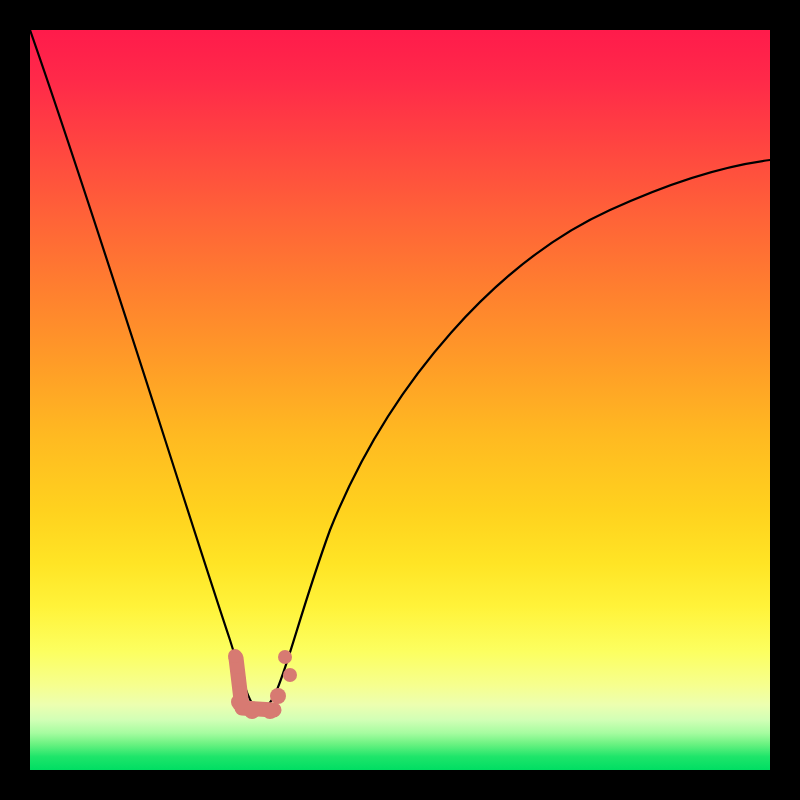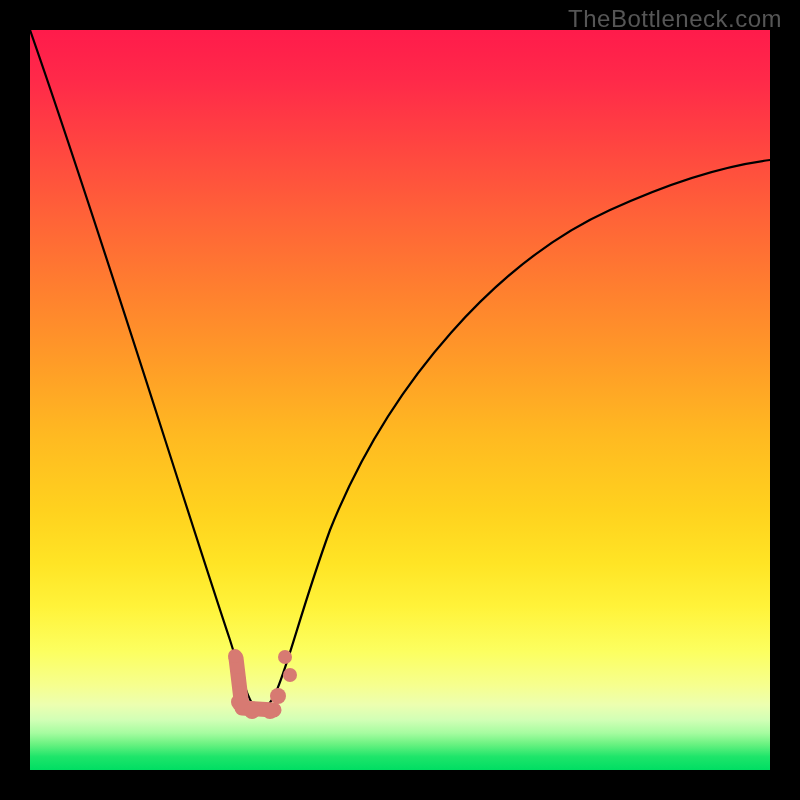--- a/index.html
+++ b/index.html
@@ -38,21 +38,20 @@
   .plot svg {
     display: block;
     width: 740px;
     height: 740px;
   }
 </style>
 </head>
 <body>
 
 <div class="container">
-  <div class="watermark">TheBottleneck.com</div>
 
   <div class="plot">
     <svg id="plot-svg" viewBox="0 0 740 740" preserveAspectRatio="none">
       <defs>
         <linearGradient id="bg-grad" x1="0" y1="0" x2="0" y2="1">
             <stop offset="0%" stop-color="#ff1b4b"></stop>
             <stop offset="7.000000000000001%" stop-color="#ff2a49"></stop>
             <stop offset="15%" stop-color="#ff4341"></stop>
             <stop offset="25%" stop-color="#ff6238"></stop>
             <stop offset="35%" stop-color="#ff7f2f"></stop>

